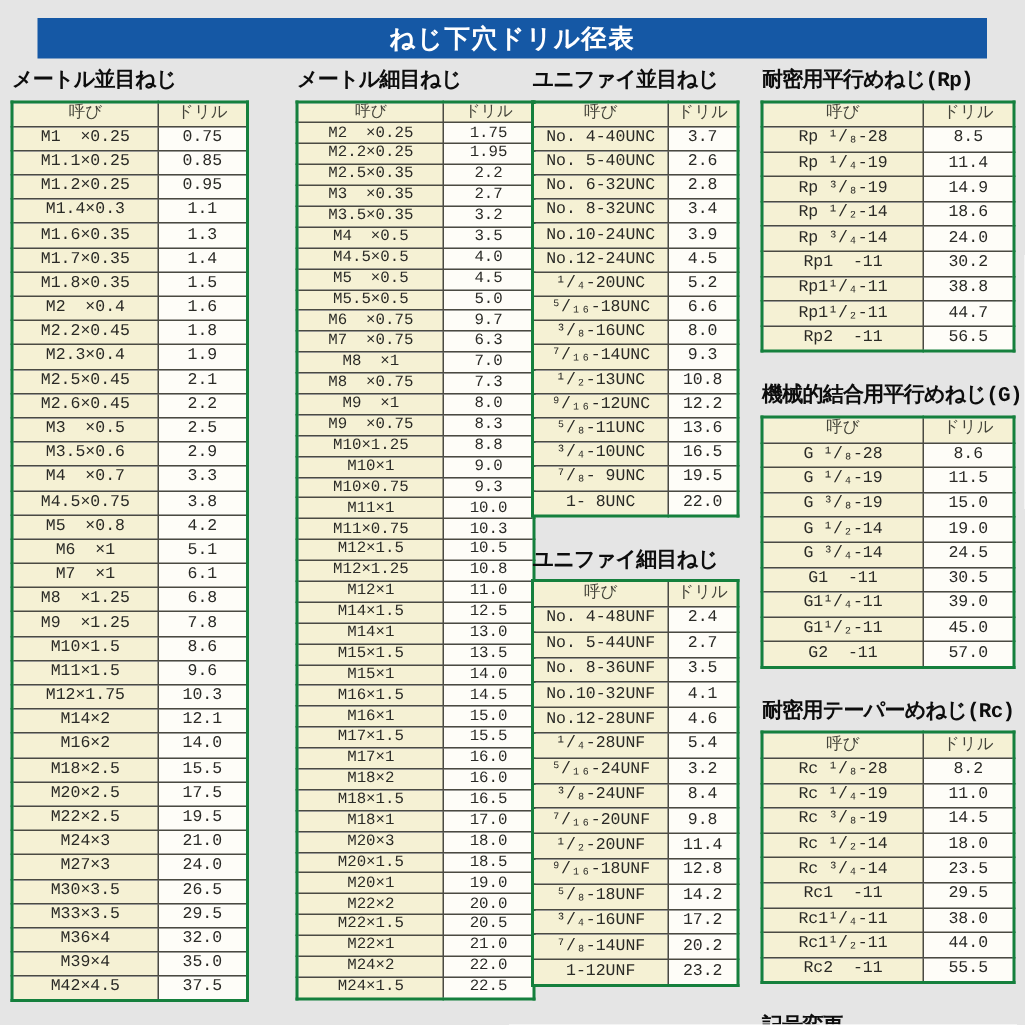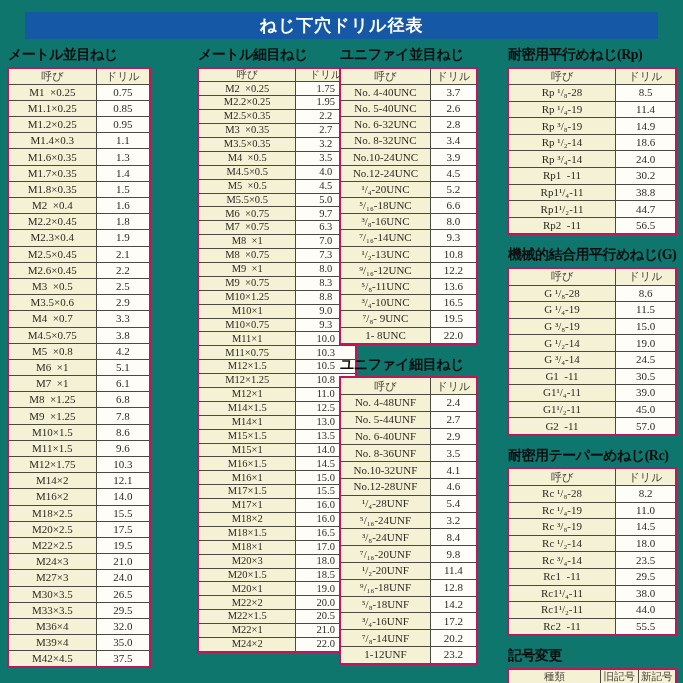--- a/index.html
+++ b/index.html
@@ -1,30 +1,30 @@
 <!DOCTYPE html>
 <html><head>
 <meta charset="utf-8">
 <style>
   html,body{margin:0;padding:0;background:#fff;}
-  .page{position:relative;width:683px;height:683px;background:#0f766e;
-        font-family:Liberation Serif, serif;overflow:hidden;}
+  .page{position:relative;width:683px;height:683px;background:#e5e5e5;
+        font-family:Liberation Mono, monospace;overflow:hidden;}
   .titlebar{position:absolute;left:25px;top:12px;width:633px;height:27px;
         background:#1558a5;color:#ffffff;font-weight:bold;font-size:17px;
         display:flex;align-items:center;justify-content:center;letter-spacing:1px;}
   .col{position:absolute;top:46px;}
-  #c1{left:7px;width:144px;}
+  #c1{left:7px;width:159px;}
   #c2{left:173px;width:160px;padding-left:24px;}
-  #c3{left:339px;width:139px;}
+  #c3{left:354px;width:139px;}
   #c4{left:507px;width:170px;}
   .sec-title{font-size:14px;font-weight:bold;color:#0d0d0d;line-height:1.25;
         margin:0 0 3px 1px;white-space:nowrap;letter-spacing:-0.5px;}
-  .mt{margin-top:11px;}
+  .mt{margin-top:21px;}
   table{border-collapse:collapse;width:100%;table-layout:fixed;
-        border:2px solid #be185d;}
+        border:2px solid #15803d;}
   th,td{border:1px solid #4a4a42;text-align:center;padding:0;line-height:1;
         color:#2a2a26;white-space:pre;overflow:hidden;}
   th{background:#f5f1d4;font-weight:normal;color:#44443a;}
   td.name{background:#f5f1d4;}
   td.val{background:#fefdf8;}
   .t1 th,.t1 td{height:15.2px;font-size:11px;}
   .t2 th,.t2 td{height:12.9px;font-size:10.5px;}
   .t3 th,.t3 td{height:15.2px;font-size:11px;}
   .t4 th,.t4 td{height:15.8px;font-size:11px;}
   .t5 th,.t5 td,.t6 th,.t6 td,.t7 th,.t7 td{height:15.6px;font-size:11px;}
@@ -368,20 +368,24 @@
             <td class="val">20.5</td>
           </tr>
           <tr>
             <td class="name">M22×1</td>
             <td class="val">21.0</td>
           </tr>
           <tr>
             <td class="name">M24×2</td>
             <td class="val">22.0</td>
           </tr>
+          <tr>
+            <td class="name">M24×1.5</td>
+            <td class="val">22.5</td>
+          </tr>
         </tbody>
       </table>
   </div>
 
   <div class="col" id="c3">
     <div class="sec-title">ユニファイ並目ねじ</div>
     <table class="t3">
       <colgroup>
           <col style="width:66%">
           <col>
@@ -470,24 +474,20 @@
           </tr>
           <tr>
             <td class="name">No. 4-48UNF</td>
             <td class="val">2.4</td>
           </tr>
           <tr>
             <td class="name">No. 5-44UNF</td>
             <td class="val">2.7</td>
           </tr>
           <tr>
-            <td class="name">No. 6-40UNF</td>
-            <td class="val">2.9</td>
-          </tr>
-          <tr>
             <td class="name">No. 8-36UNF</td>
             <td class="val">3.5</td>
           </tr>
           <tr>
             <td class="name">No.10-32UNF</td>
             <td class="val">4.1</td>
           </tr>
           <tr>
             <td class="name">No.12-28UNF</td>
             <td class="val">4.6</td>

